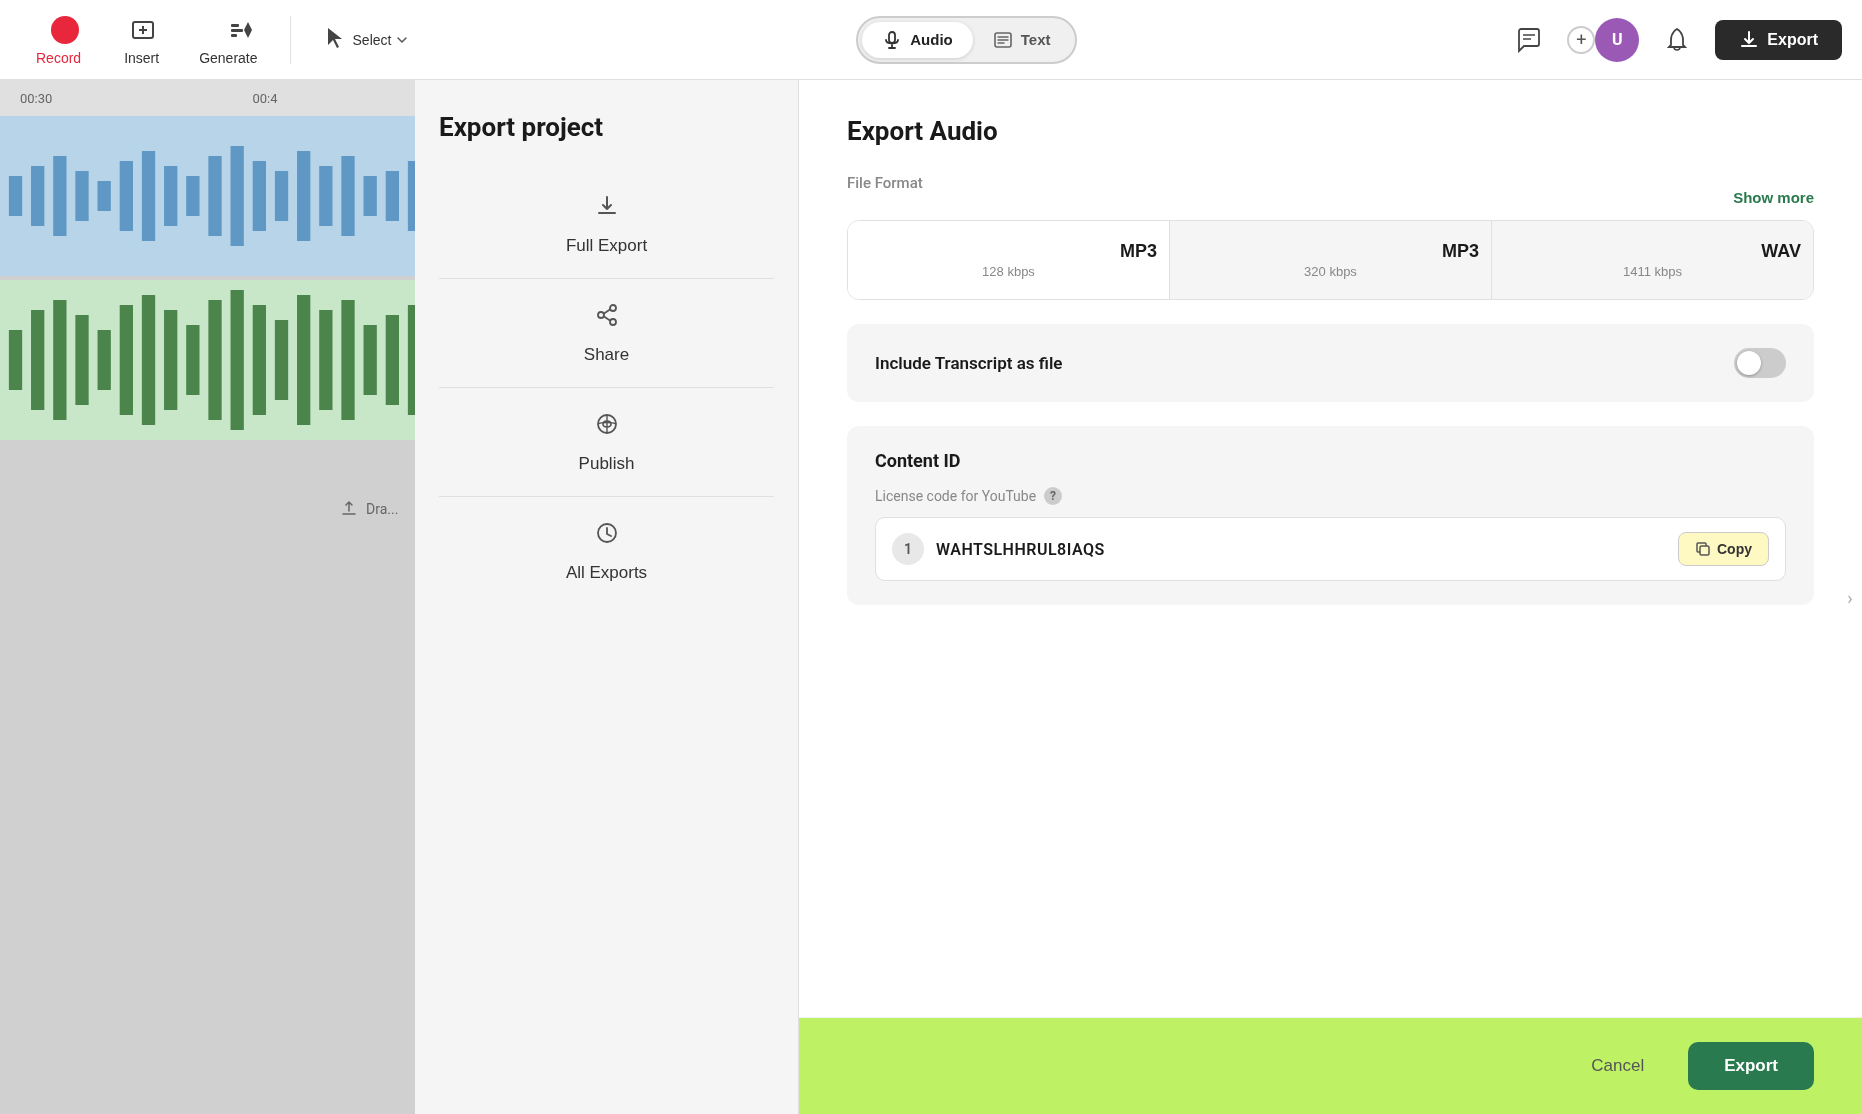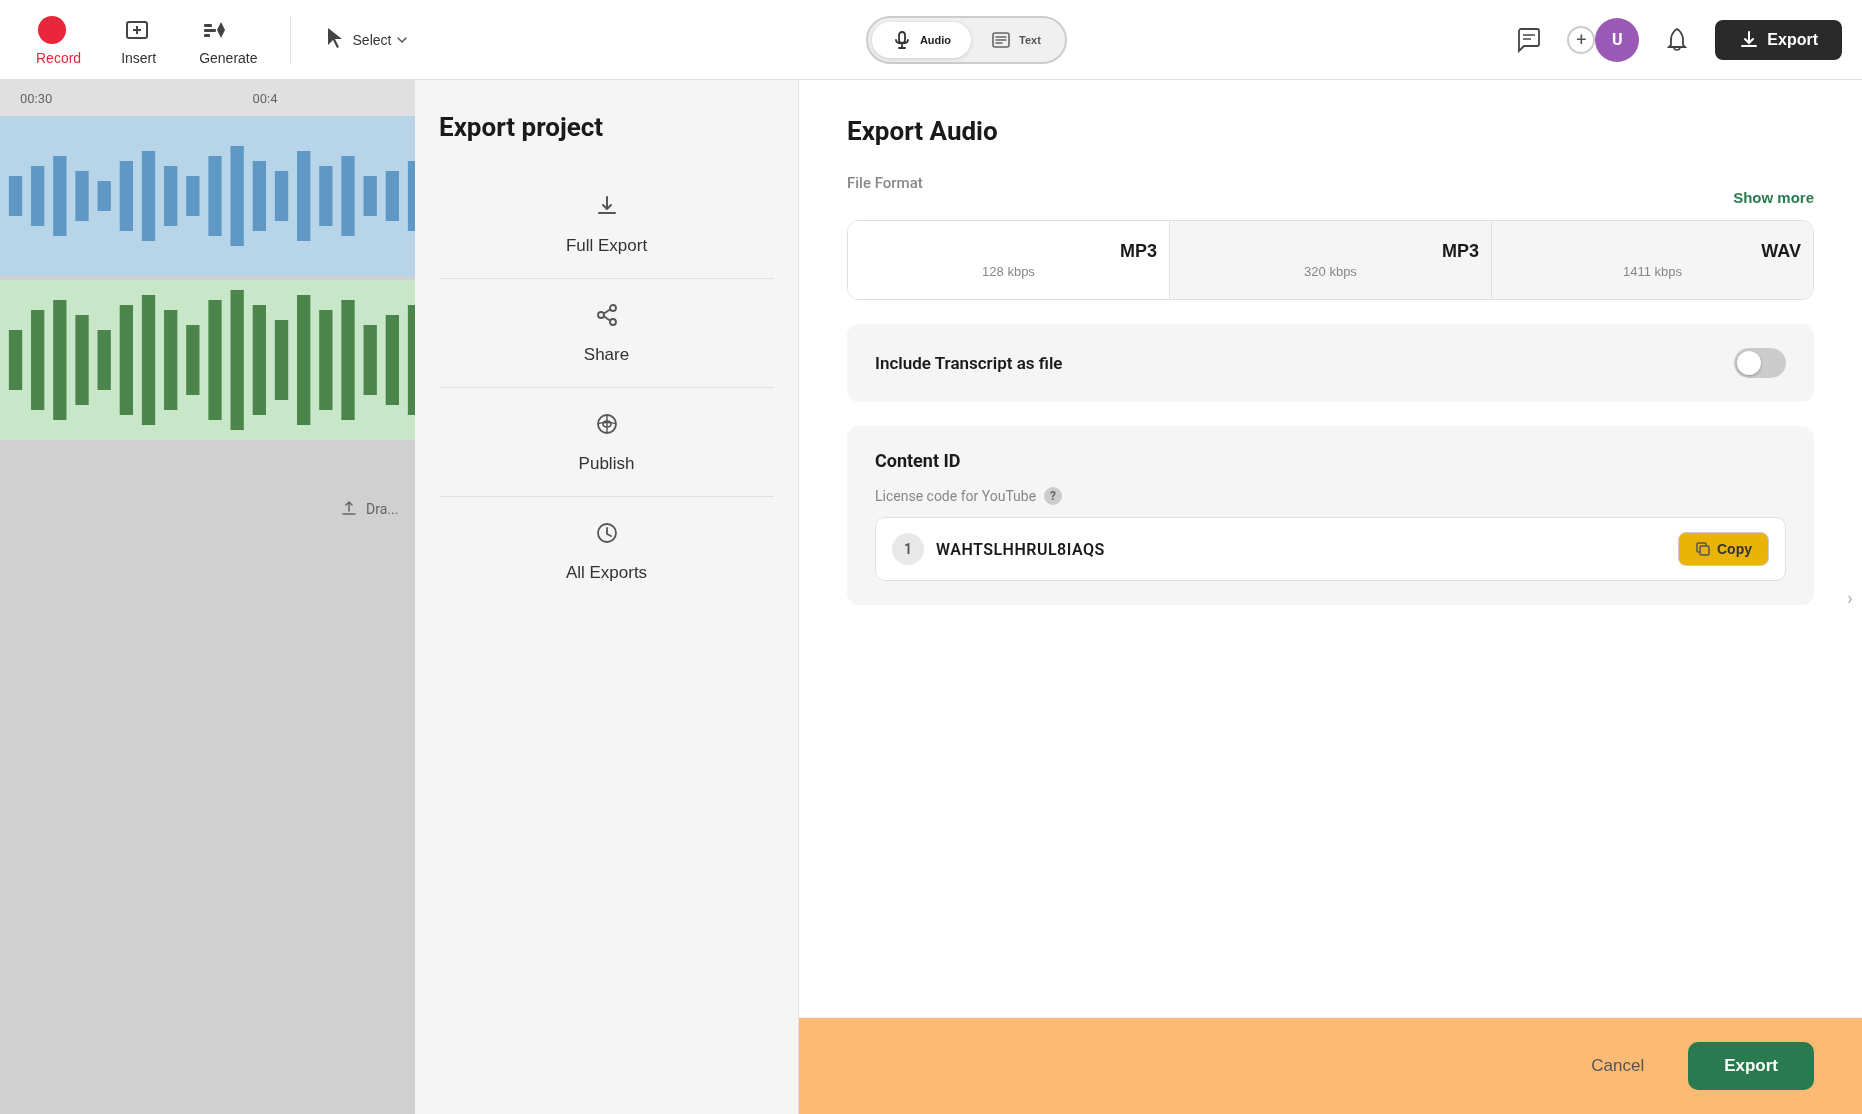--- a/index.html
+++ b/index.html
@@ -25,21 +25,21 @@
       z-index: 10;
     }
     .toolbar-left {
       display: flex;
       align-items: center;
       gap: 8px;
     }
     .toolbar-btn {
       display: flex;
       flex-direction: column;
-      align-items: flex-start;
+      align-items: flex-end;
       justify-content: center;
       gap: 4px;
       padding: 8px 16px;
       background: none;
       border: none;
       cursor: pointer;
       border-radius: 8px;
       min-width: 70px;
     }
     .toolbar-btn .icon-wrap {
@@ -92,21 +92,21 @@
       border: 2px solid #ccc;
     }
     .toggle-btn {
       display: flex;
       align-items: center;
       gap: 8px;
       padding: 8px 20px;
       border-radius: 40px;
       border: none;
       cursor: pointer;
-      font-size: 11px;
+      font-size: 15px;
       font-weight: 600;
       background: none;
       color: #555;
     }
     .toggle-btn.active {
       background: #fff;
       color: #222;
       box-shadow: 0 1px 4px rgba(0,0,0,0.15);
     }
 
@@ -461,35 +461,35 @@
       color: #1a1a1a;
       letter-spacing: 0.5px;
     }
     .copy-btn {
       display: flex;
       align-items: center;
       gap: 6px;
       padding: 8px 16px;
       border: 1.5px solid #ccc;
       border-radius: 8px;
-      background: #eab308;
+      background: #fef9c3;
       cursor: pointer;
       font-size: 14px;
       font-weight: 600;
       color: #333;
     }
 
     
     .bottom-actions {
       position: absolute;
       bottom: 0;
       left: 0;
       right: 0;
       padding: 24px 48px;
-      background: #fdba74;
+      background: #bef264;
       display: flex;
       justify-content: flex-end;
       align-items: center;
       gap: 16px;
       border-top: 1px solid #f0f0f0;
     }
     .cancel-btn {
       padding: 14px 28px;
       background: none;
       border: none;

